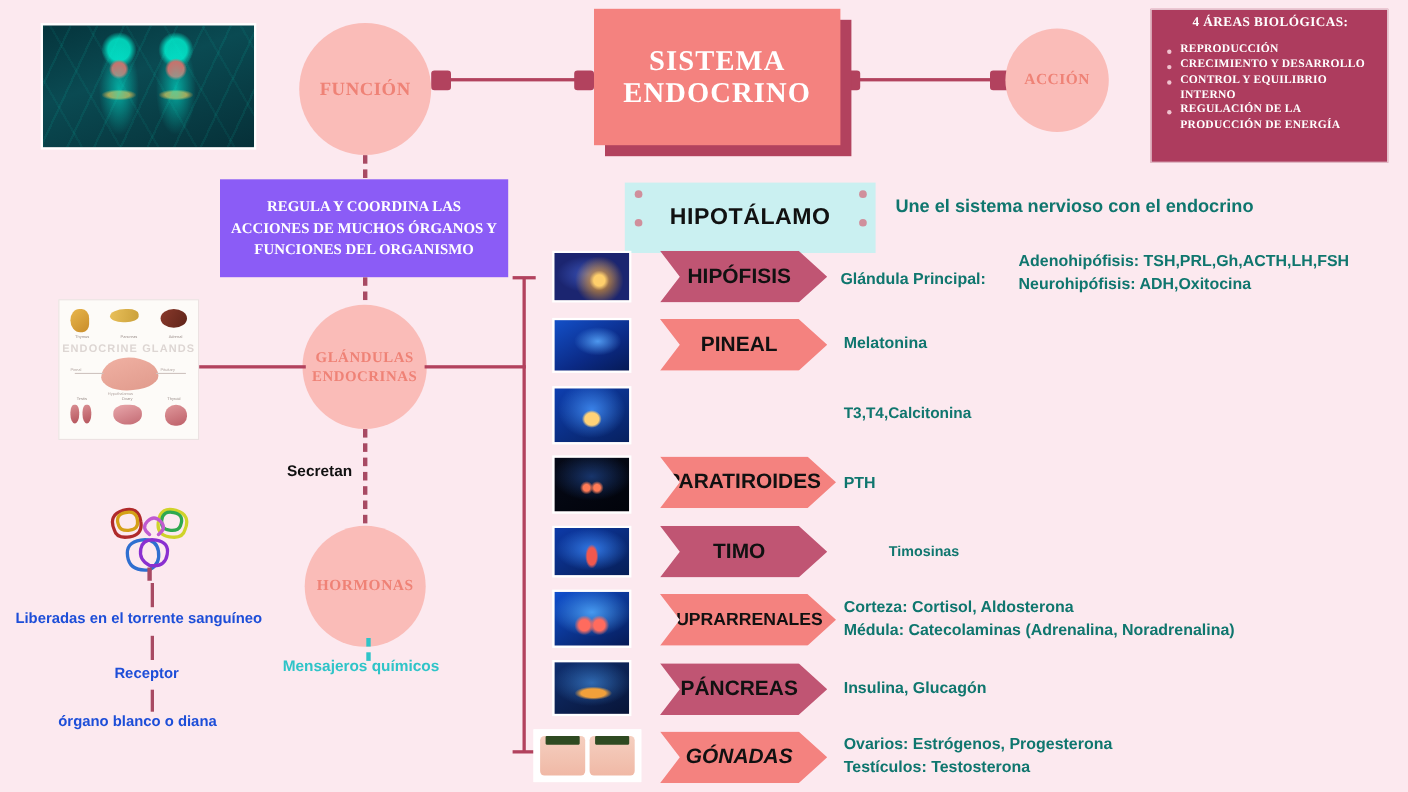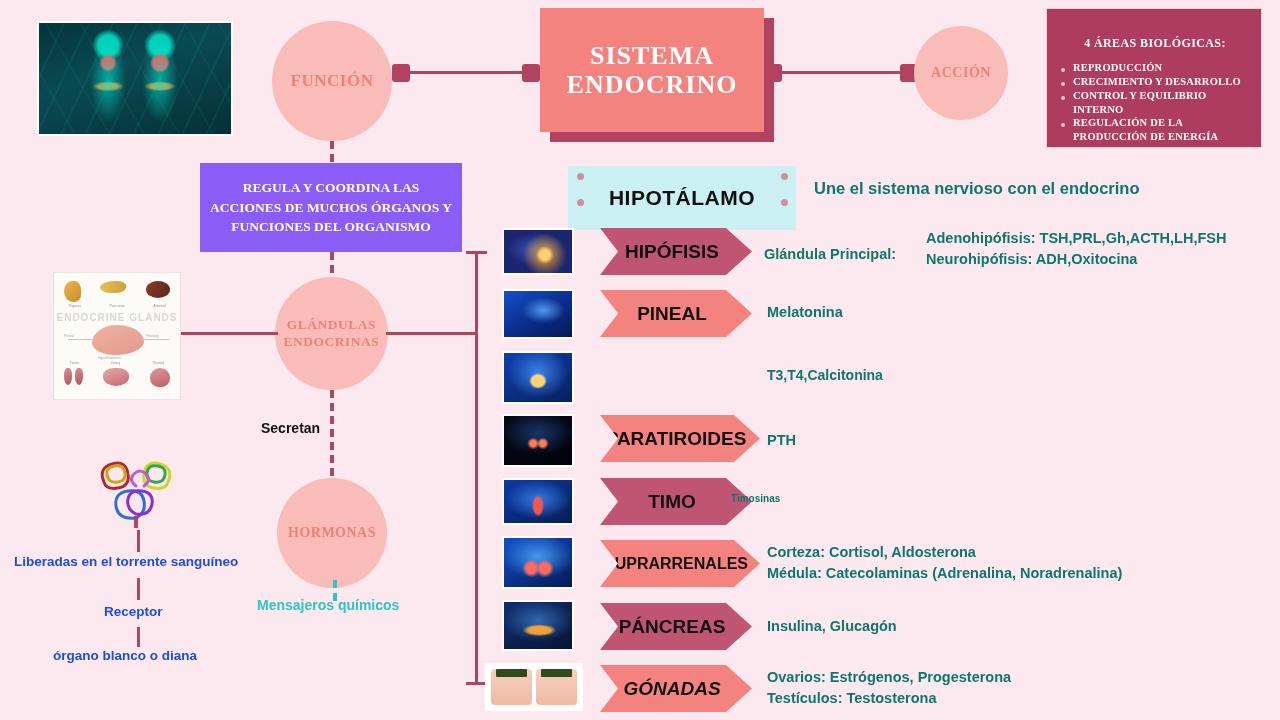--- a/index.html
+++ b/index.html
@@ -158,21 +158,21 @@
     <div>
       <div>SISTEMA</div>
       <div>ENDOCRINO</div>
     </div>
   </div>
 
   <div class="circle" style="left:914px;top:26px;width:94px;height:94px;font-size:14px;">
     <span>ACCIÓN</span>
   </div>
 
-  <div class="areasbox" style="left:1046px;top:8px;width:216px;height:140px;padding:27px 10px 10px 12px;">
+  <div class="areasbox" style="left:1046px;top:8px;width:216px;height:140px;padding:4px 10px 10px 12px;">
     <div class="areas-title" style="font-size:12px;margin-bottom:10px;">4 ÁREAS BIOLÓGICAS:</div>
     <ul class="areas-list" style="font-size:10.5px;">
       <li>REPRODUCCIÓN</li>
       <li>CRECIMIENTO Y DESARROLLO</li>
       <li>CONTROL Y EQUILIBRIO INTERNO</li>
       <li>REGULACIÓN DE LA PRODUCCIÓN DE ENERGÍA</li>
     </ul>
   </div>
 
   <div class="dash-v" style="left:330px;top:141px;height:22px;"></div>
@@ -300,21 +300,21 @@
     <span>PARATIROIDES</span>
   </div>
   <div class="rowtext" style="left:767px;top:430px;font-size:14.5px;">
     <div>PTH</div>
   </div>
 
   <div class="thumb t-timo" style="left:502px;top:478px;width:72px;height:47px;"></div>
   <div class="chev dark" style="left:600px;top:478px;width:152px;height:47px;font-size:19px;">
     <span>TIMO</span>
   </div>
-  <div class="rowtext" style="left:731px;top:492px;font-size:10px;">
+  <div class="rowtext" style="left:808px;top:492px;font-size:13px;">
     <div>Timosinas</div>
   </div>
 
   <div class="thumb t-supra" style="left:502px;top:536px;width:72px;height:53px;"></div>
   <div class="chev light" style="left:600px;top:540px;width:160px;height:47px;font-size:16px;">
     <span>SUPRARRENALES</span>
   </div>
   <div class="rowtext" style="left:767px;top:542px;font-size:14.5px;">
     <div>Corteza: Cortisol, Aldosterona</div>
     <div>Médula: Catecolaminas (Adrenalina, Noradrenalina)</div>

